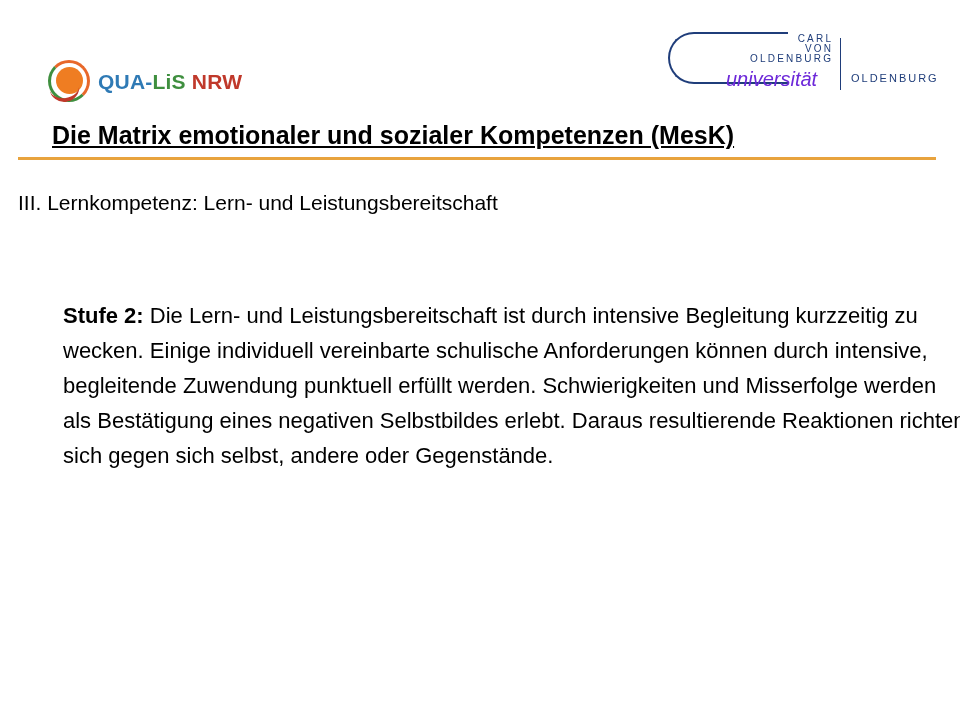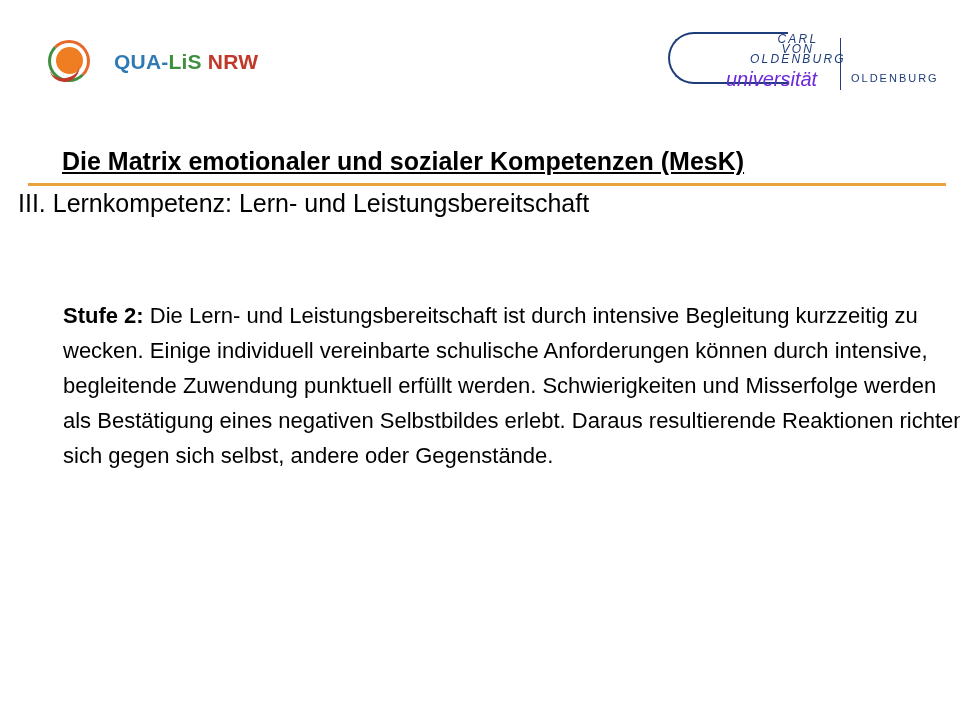--- a/index.html
+++ b/index.html
@@ -18,24 +18,24 @@
     position: relative;
     width: 960px;
     height: 720px;
     box-sizing: border-box;
   }
 
   
   .logo-qualis {
     position: absolute;
     left: 48px;
-    top: 40px;
+    top: 60px;
     display: flex;
     align-items: center;
-    gap: 22px;
+    gap: 6px;
   }
   .qualis-mark {
     position: relative;
     width: 44px;
     height: 44px;
   }
   .qualis-mark .ring {
     position: absolute;
     left: 0; top: 0;
     width: 42px; height: 42px;
@@ -83,26 +83,25 @@
     left: 0; top: 4px;
     width: 120px; height: 52px;
     border: 2px solid #1f3d7a;
     border-right: none;
     border-radius: 60px 0 0 60px;
     box-sizing: border-box;
   }
   .uol-small {
     position: absolute;
     left: 82px; top: 6px;
-    font-size: 12px;
+    font-size: 10px;
     letter-spacing: 2.2px;
     line-height: 10px;
     color: #1f3d7a;
-    text-align: center;
-    font-style: italic;
+    text-align: right;
   }
   .uol-main {
     position: absolute;
     left: 58px; top: 40px;
     font-size: 20px;
     font-style: italic;
     color: #6d28d9;
     white-space: nowrap;
   }
   .uol-divider {
@@ -116,45 +115,44 @@
     left: 183px; top: 44px;
     font-size: 11px;
     letter-spacing: 2px;
     color: #1f3d7a;
     white-space: nowrap;
   }
 
   
   .title-block {
     position: absolute;
-    left: 28px;
+    left: 18px;
     top: 118px;
     width: 924px;
-    margin-top: 26px;
   }
   .slide-title {
     font-size: 25px;
     font-weight: bold;
     text-decoration: underline;
     margin-left: 34px;
     line-height: 34px;
   }
   .title-rule {
     margin-top: 5px;
     height: 3px;
     width: 918px;
     background: #e8a33d;
   }
 
   
   .subtitle {
     position: absolute;
     left: 18px;
     top: 186px;
-    font-size: 25px;
+    font-size: 21px;
     line-height: 34px;
     text-align: center;
   }
   .body-text {
     position: absolute;
     left: 22px;
     top: 298px;
     width: 906px;
     font-size: 22px;
     line-height: 35px;

